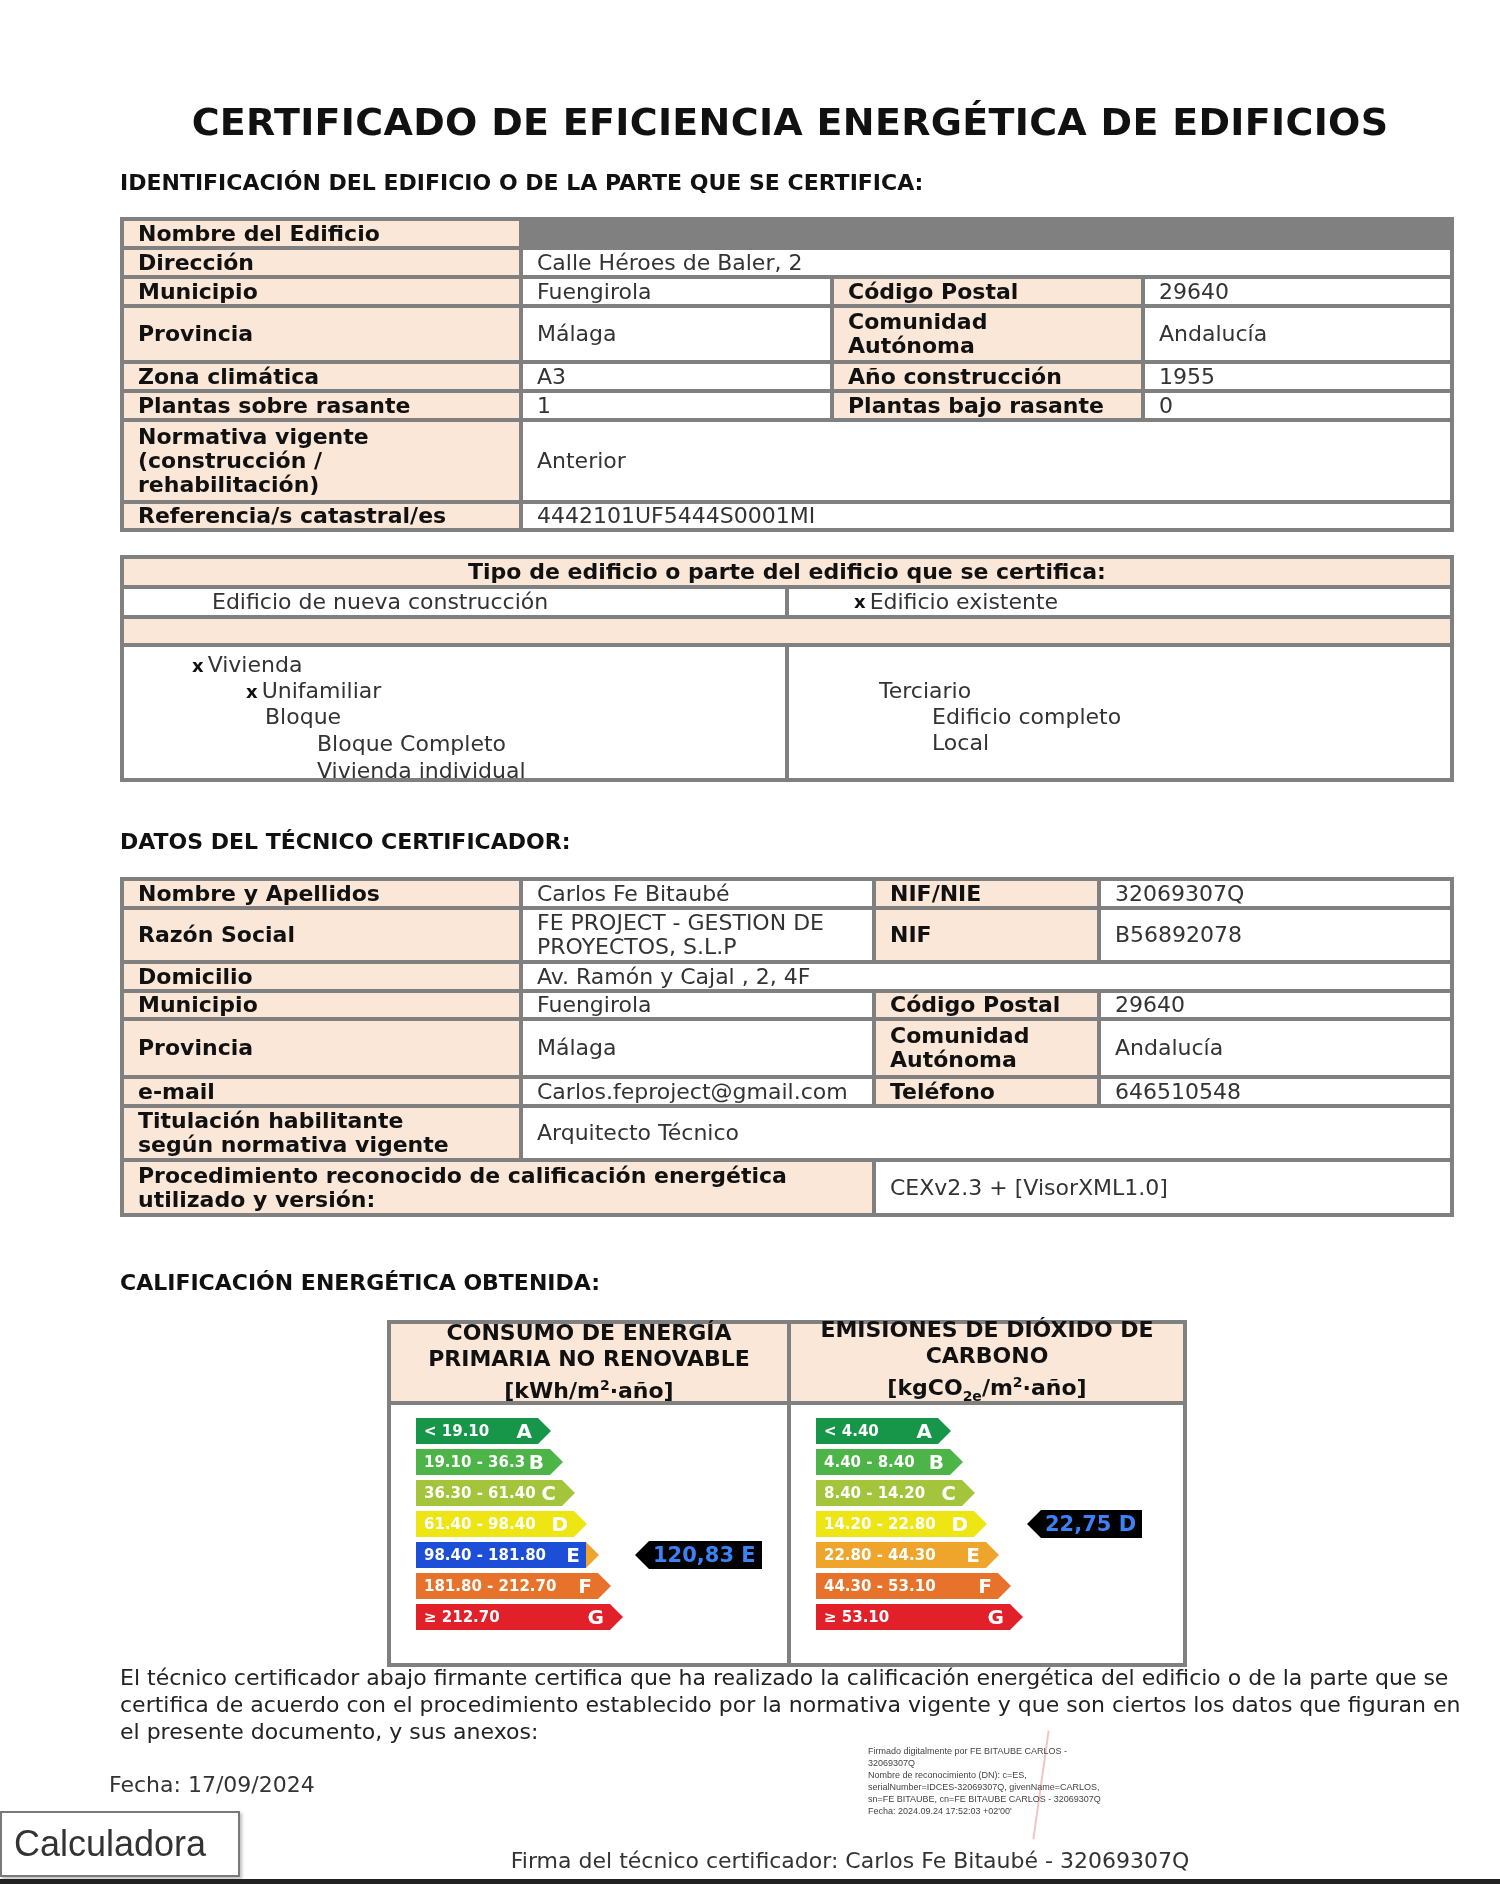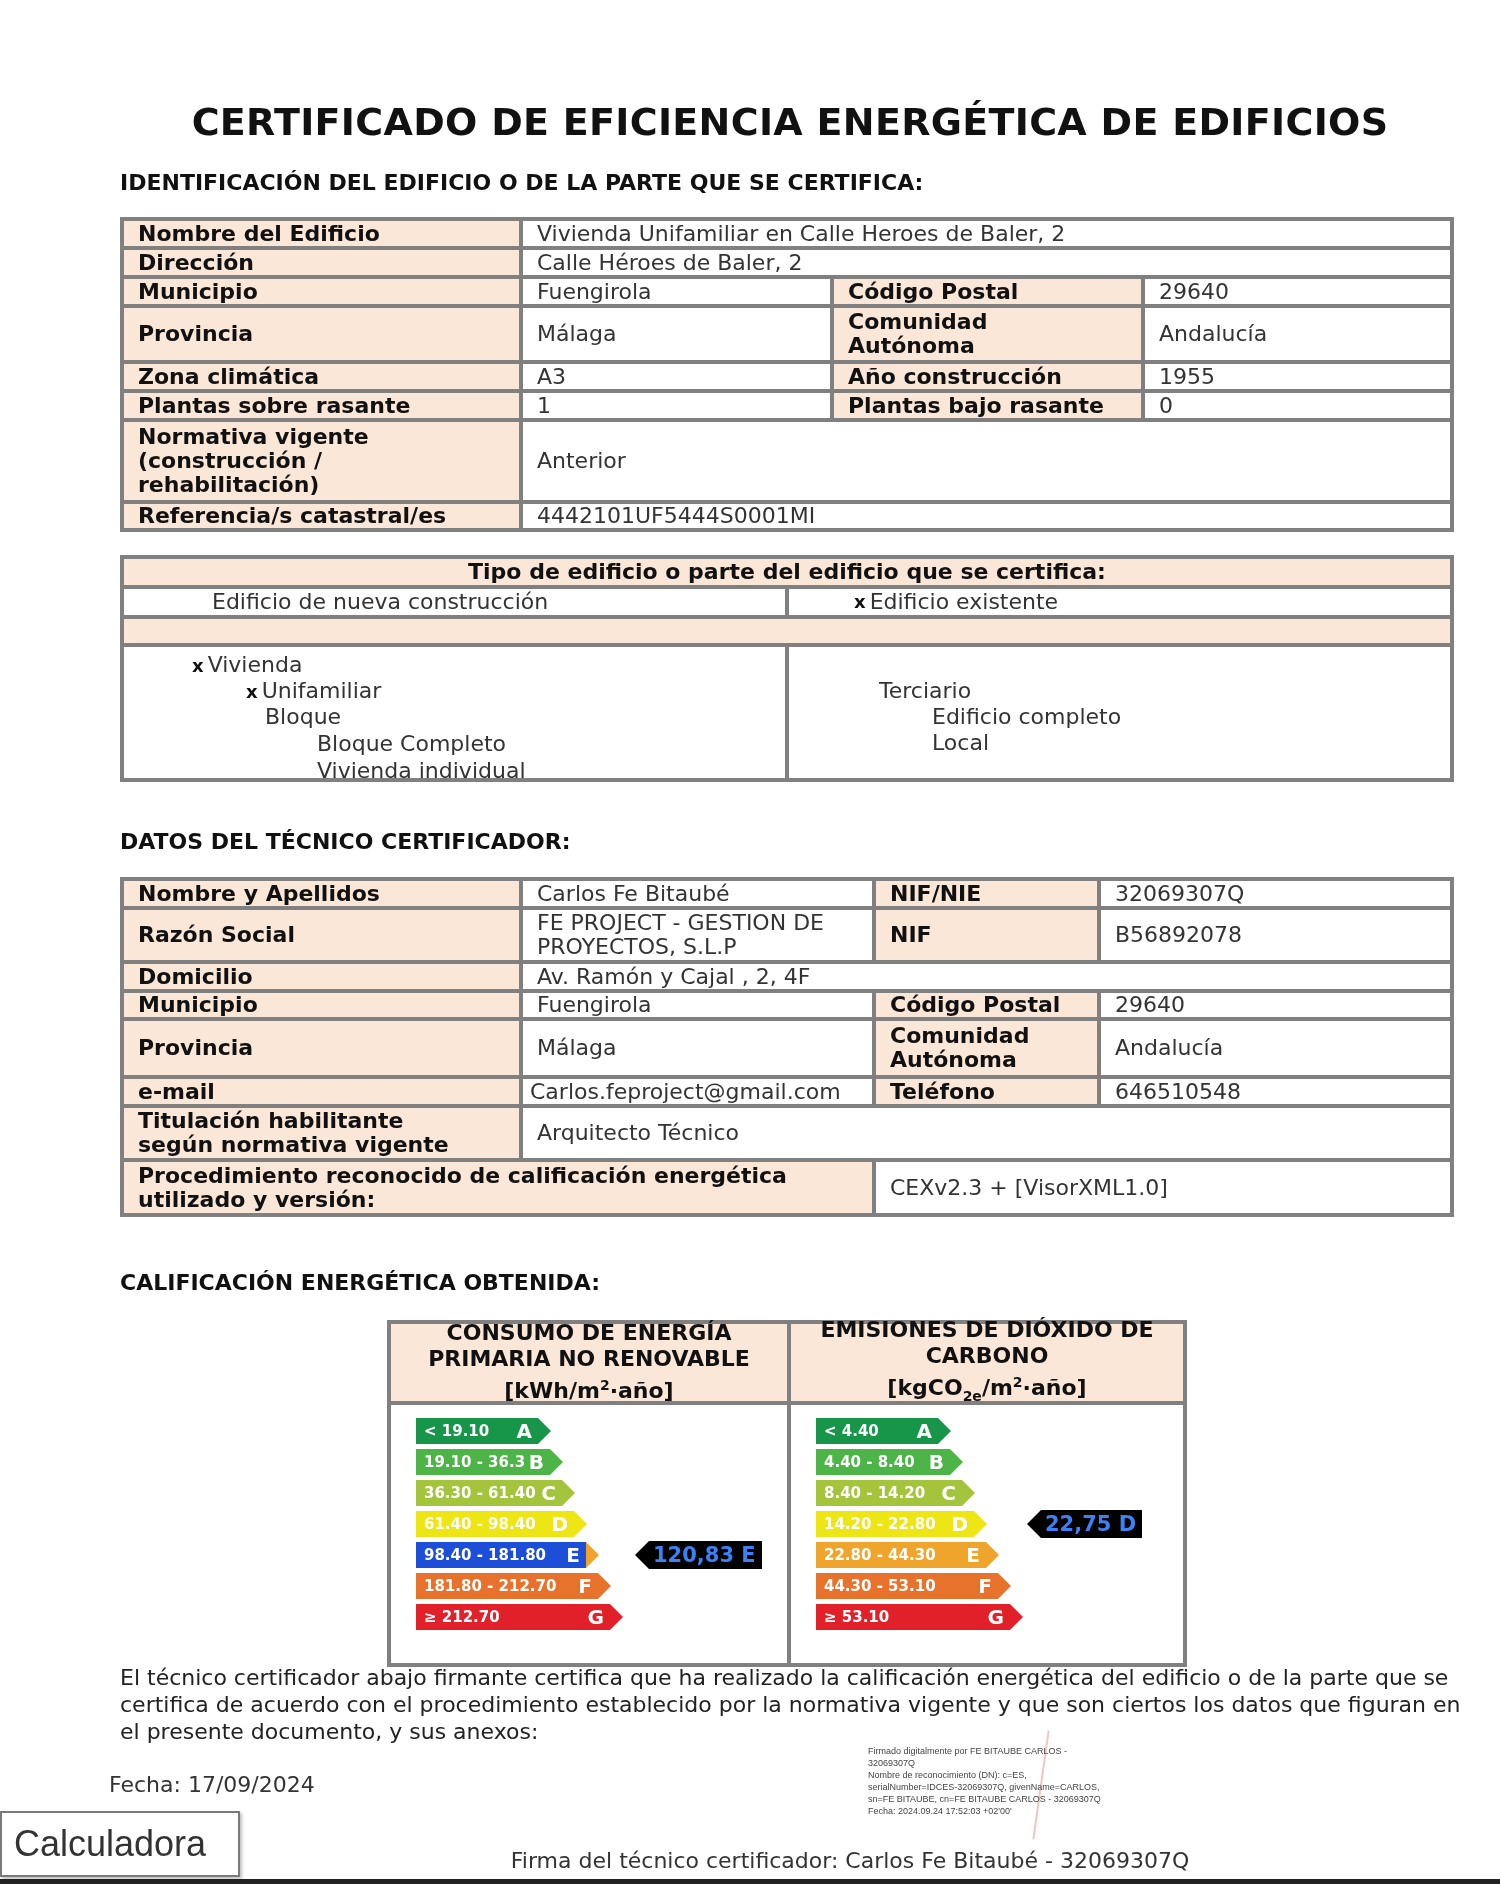--- a/index.html
+++ b/index.html
@@ -85,21 +85,20 @@
 </head>
 <body>
 
 <div class="abs doc-title">CERTIFICADO DE EFICIENCIA ENERGÉTICA DE EDIFICIOS</div>
 
 <div class="abs section-heading" style="top:170px;">IDENTIFICACIÓN DEL EDIFICIO O DE LA PARTE QUE SE CERTIFICA:</div>
 
 <div class="tbl" style="left:120px; top:217px; width:1334px; height:315px;">
 
   <div class="cell lbl" style="left:0; top:0; width:395px; height:25px;">Nombre del Edificio</div>
-  <div class="cell val" style="left:399px; top:0; width:927px; height:25px;">Vivienda Unifamiliar en Calle Heroes de Baler, 2</div>
 
   <div class="cell lbl" style="left:0; top:29px; width:395px; height:25px;">Dirección</div>
   <div class="cell val" style="left:399px; top:29px; width:927px; height:25px;">Calle Héroes de Baler, 2</div>
 
   <div class="cell lbl" style="left:0; top:58px; width:395px; height:25px;">Municipio</div>
   <div class="cell val" style="left:399px; top:58px; width:307px; height:25px;">Fuengirola</div>
   <div class="cell lbl" style="left:710px; top:58px; width:307px; height:25px;">Código Postal</div>
   <div class="cell val" style="left:1021px; top:58px; width:305px; height:25px;">29640</div>
 
   <div class="cell lbl" style="left:0; top:87px; width:395px; height:52px;">Provincia</div>
@@ -198,21 +197,21 @@
 
   <div class="cell lbl" style="left:0; top:140px; width:395px; height:54px;">Provincia</div>
   <div class="cell val" style="left:399px; top:140px; width:349px; height:54px;">Málaga</div>
   <div class="cell lbl multi" style="left:752px; top:140px; width:221px; height:54px;">
     <span>Comunidad</span>
     <span>Autónoma</span>
   </div>
   <div class="cell val" style="left:977px; top:140px; width:349px; height:54px;">Andalucía</div>
 
   <div class="cell lbl" style="left:0; top:198px; width:395px; height:25px;">e-mail</div>
-  <div class="cell val" style="left:399px; top:198px; width:349px; height:25px; padding-left:7px;">Carlos.feproject@gmail.com</div>
+  <div class="cell val" style="left:399px; top:198px; width:349px; height:25px; padding-left:14px;">Carlos.feproject@gmail.com</div>
   <div class="cell lbl" style="left:752px; top:198px; width:221px; height:25px;">Teléfono</div>
   <div class="cell val" style="left:977px; top:198px; width:349px; height:25px;">646510548</div>
 
   <div class="cell lbl multi" style="left:0; top:227px; width:395px; height:50px;">
     <span>Titulación habilitante</span>
     <span>según normativa vigente</span>
   </div>
   <div class="cell val" style="left:399px; top:227px; width:927px; height:50px;">Arquitecto Técnico</div>
 
   <div class="cell lbl multi" style="left:0; top:281px; width:748px; height:51px;">

